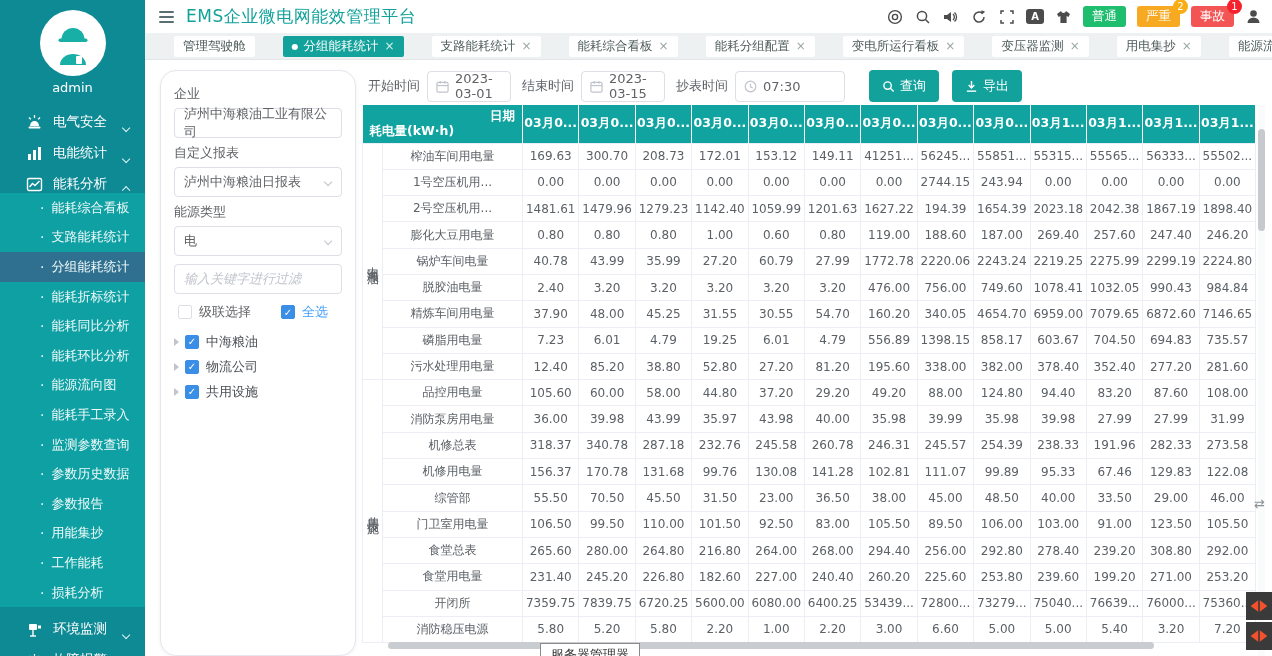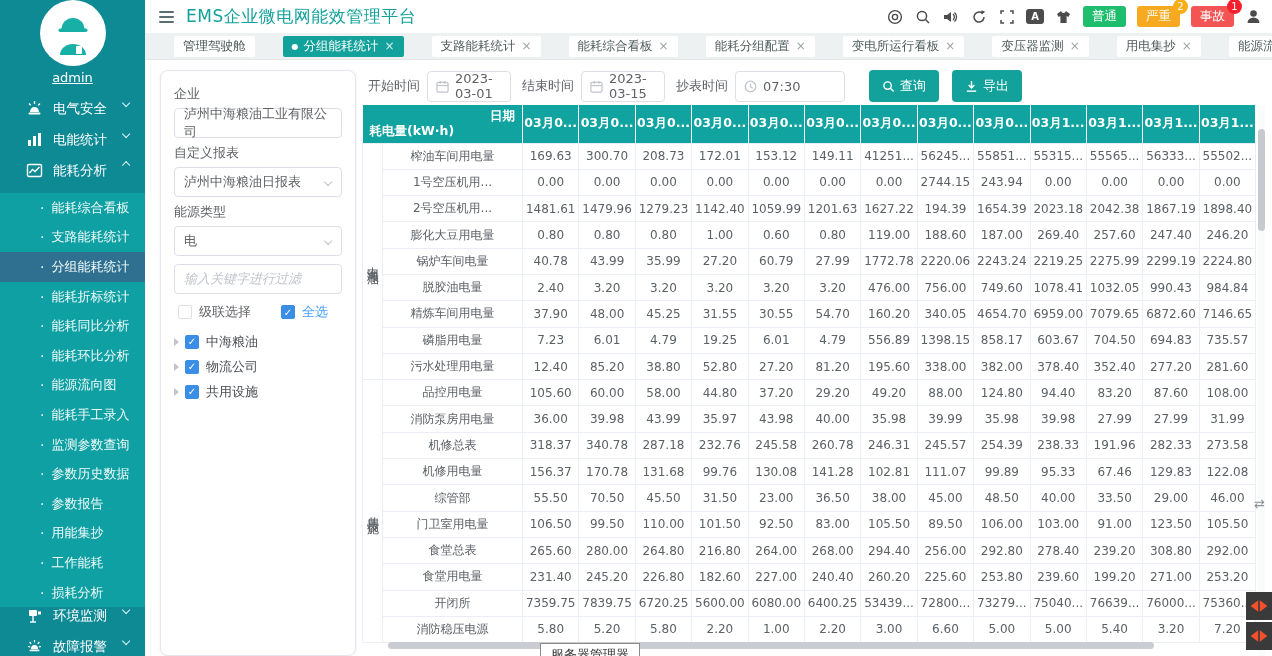--- a/index.html
+++ b/index.html
@@ -1,25 +1,25 @@
 <!DOCTYPE html>
 <html><head>
 <meta charset="utf-8">
 <style>
   * { margin:0; padding:0; box-sizing:border-box; }
   html,body { width:1272px; height:656px; overflow:hidden; }
   body { position:relative; font-family:"DejaVu Sans","Liberation Sans",sans-serif; background:#fff; font-size:12px; color:#333; }
 
   
   .sidebar { position:absolute; left:0; top:0; width:145px; height:656px; background:#0E8A95; color:#fff; overflow:hidden; }
-  .avatar-wrap { height:96px; text-align:center; padding-top:0;text-decoration:underline; }
+  .avatar-wrap { height:96px; text-align:center; padding-top:10px; }
   .avatar { width:66px; height:66px; border-radius:50%; background:#fff; margin:0 auto; display:flex; align-items:center; justify-content:center; }
   .admin-name { color:#fff; font-size:13px; margin-top:4px; }
   .menu { margin-top:4px; }
-  .m-parent { height:31px; display:flex; align-items:flex-start; padding-left:26px; cursor:pointer; font-size:13.5px; }
+  .m-parent { height:31px; display:flex; align-items:flex-end; padding-left:26px; cursor:pointer; font-size:13.5px; }
   .m-parent .mi { width:17px; height:17px; margin-right:10px; display:inline-flex; }
   .m-parent .chev { margin-left:auto; margin-right:16px; }
   .chev { border:solid #dff3f3; border-width:0 1.5px 1.5px 0; display:inline-block; padding:2.6px; }
   .chev.down { transform:rotate(45deg); }
   .chev.up { transform:rotate(-135deg); }
   .submenu { background:#0FA0A3; }
   .m-child { height:29.6px; display:flex; align-items:center; padding-left:40px; font-size:13px; color:#f0fafa; cursor:pointer; }
   .m-child .dot { margin-right:7px; font-size:14px; }
   .m-child.active { background:#2F7090; }
 
@@ -41,21 +41,21 @@
 
   
   .tabbar { position:absolute; left:145px; right:0; top:33px; height:27px; background:#EEF1F1; border-bottom:1px solid #e2e6e6; display:flex; align-items:center; padding-left:6px; overflow:hidden; }
   .tab { background:#fff; height:21px; display:flex; align-items:center; padding:0 9px; margin-right:5px; font-size:12.5px; color:#4d5a5a; border-radius:2px; cursor:pointer; white-space:nowrap;margin-left:23px; }
   .tab .tab-dot { font-size:8px; margin-right:5px; color:#fff; }
   .tab.active { background:#13A29B; color:#fff; }
   .tab .tab-close { margin-left:6px; font-size:12px; color:#9aa4a4; cursor:pointer; }
   .tab.active .tab-close { color:#d8f0ee; }
 
   
-  .filter-card { position:absolute; left:160px; top:70px; width:196px; height:586px; background:#fff; border:1px solid #e4e7ed; border-radius:8px; box-shadow:0 1px 4px rgba(0,0,0,.06); padding:10px 13px; }
+  .filter-card { position:absolute; left:160px; top:70px; width:196px; height:586px; background:#fff; border:1px solid #e4e7ed; border-radius:16px; box-shadow:0 1px 4px rgba(0,0,0,.06); padding:10px 13px; }
   .f-label { font-size:13px; color:#606266; margin:4px 0 5px; }
   .f-input, .f-select { width:100%; height:30px; border:1px solid #dcdfe6; border-radius:4px; display:flex; align-items:center; padding:0 9px; font-size:13px; color:#606266; background:#fff; margin-bottom:6px; cursor:pointer; position:relative; }
   .sel-caret { border:solid #c0c4cc; border-width:0 1.5px 1.5px 0; padding:2.6px; transform:rotate(45deg); position:absolute; right:10px; top:11px; }
   .f-filter { margin-top:8px;font-style:italic; }
   .f-filter .ph { color:#c0c4cc; }
   .cb-row { display:flex; align-items:center; margin:9px 4px 8px; font-size:13px; color:#606266; }
   .cb { width:14px; height:14px; border:1px solid #dcdfe6; border-radius:2px; background:#fff; margin-right:7px; display:inline-flex; align-items:center; justify-content:center; cursor:pointer; flex:none; }
   .cb.checked { background:#3A8EE6; border-color:#3A8EE6; color:#fff; font-size:10px; }
   .sel-all { margin-left:30px; display:flex; align-items:center; color:#409EFF; cursor:pointer; }
   .tree-row { display:flex; align-items:center; height:25px; font-size:13px; color:#4a4f54; cursor:pointer; }

